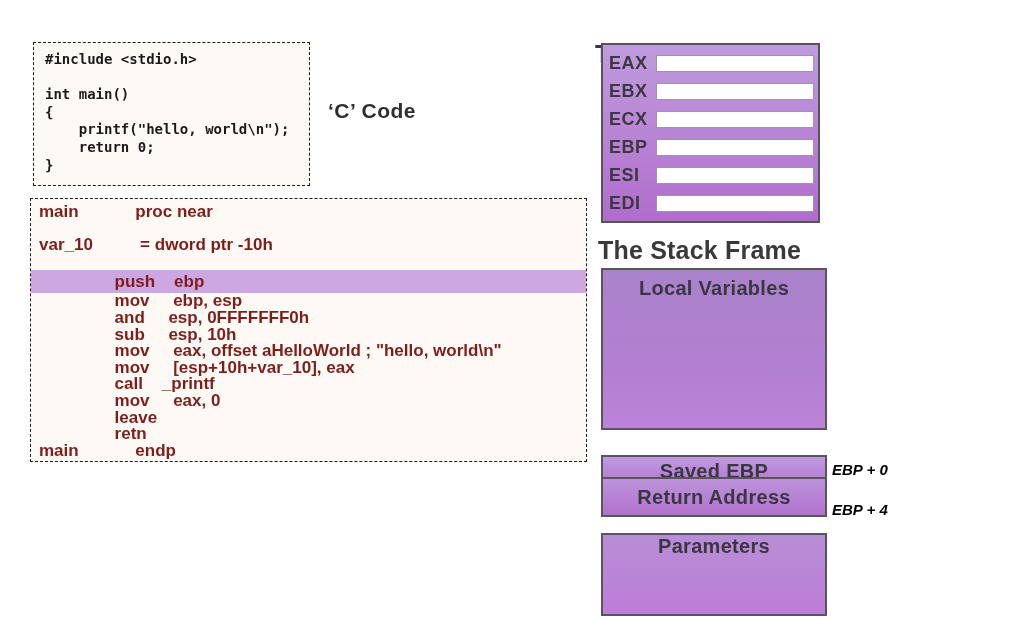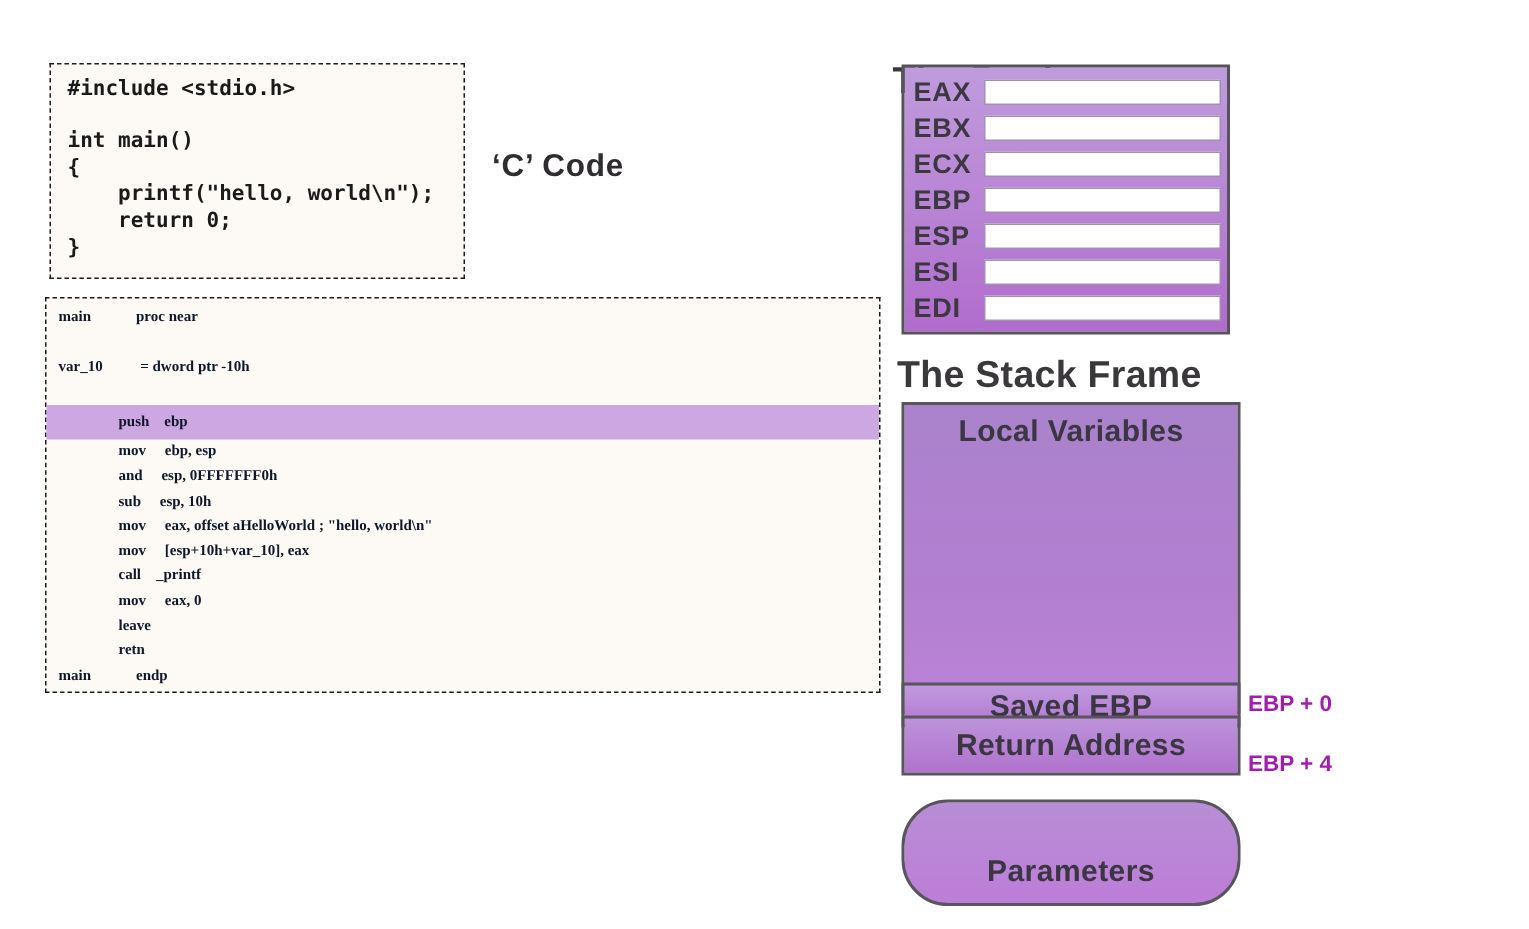--- a/index.html
+++ b/index.html
@@ -29,22 +29,22 @@
   }
   .c-label {
     position: absolute; left: 328px; top: 99px;
     font-size: 21px; font-weight: 700; color: #2f2d30;
     letter-spacing: 0.5px;
   }
 
   .asm-box {
     left: 30px; top: 198px; width: 557px; height: 264px;
     padding-top: 5px;
-    font-family: Liberation Serif, serif;
-    font-size: 10px; font-weight: bold; color: #0f172a;
+    font-family: Liberation Sans, sans-serif;
+    font-size: 17px; font-weight: bold; color: #7f1d1d;
   }
   .asm-line {
     height: 16.6px; line-height: 16.6px;
     white-space: pre; padding-left: 8px;
   }
   .asm-line.hl {
     height: 23px; line-height: 23px;
     background: #cda7e1;
   }
 
@@ -79,43 +79,44 @@
   .stack-title { left: 598px; top: 236px; }
   .stack-box {
     position: absolute; left: 601px; width: 226px;
     border: 2px solid #59555d;
     color: #3a3742;
     font-size: 20px; font-weight: 700;
     text-align: center; letter-spacing: 0.3px;
     display: flex; justify-content: center;
   }
   .stack-lv {
-    top: 268px; height: 208px;
+    top: 268px; height: 162px;
     background: linear-gradient(180deg, #aa82cb 0%, #b27fd0 60%, #bc83d9 100%);
     align-items: flex-start; padding-top: 7px;
   }
   .stack-se {
     top: 455px; height: 30px;
     background: linear-gradient(180deg, #c09ade 0%, #b478d1 100%);
     align-items: flex-end;
   }
   .stack-ra {
     top: 477px; height: 40px;
     background: linear-gradient(180deg, #bc93da 0%, #b173ce 100%);
     align-items: center;
   }
   .stack-pm {
-    top: 533px; height: 71px;
+    top: 533px; height: 83px;
     background: linear-gradient(180deg, #b78ed5 0%, #bd7dd8 100%);
-    align-items: flex-end; padding-bottom: 9px; border-radius: 31px;
+    align-items: flex-start; padding-bottom: 9px;
   }
   .ebp-note {
     position: absolute; left: 832px;
-    font-size: 15px; font-weight: 700; color: #a21caf;
+    font-size: 15px; font-weight: 700; color: #000000;
     white-space: nowrap;
+    font-style: italic;
   }
   .ebp-note-0 { top: 461px; }
   .ebp-note-4 { top: 501px; }
 </style>
 </head>
 <body>
 
 <div class="code-box c-box">
   <pre>#include &lt;stdio.h&gt;
 
@@ -157,24 +158,20 @@
   </div>
   <div class="reg-row">
     <span class="reg-label">ECX</span>
     <span class="reg-field"></span>
   </div>
   <div class="reg-row">
     <span class="reg-label">EBP</span>
     <span class="reg-field"></span>
   </div>
   <div class="reg-row">
-    <span class="reg-label">ESP</span>
-    <span class="reg-field"></span>
-  </div>
-  <div class="reg-row">
     <span class="reg-label">ESI</span>
     <span class="reg-field"></span>
   </div>
   <div class="reg-row">
     <span class="reg-label">EDI</span>
     <span class="reg-field"></span>
   </div>
 </div>
 
 <div class="panel-title stack-title">The Stack Frame</div>

